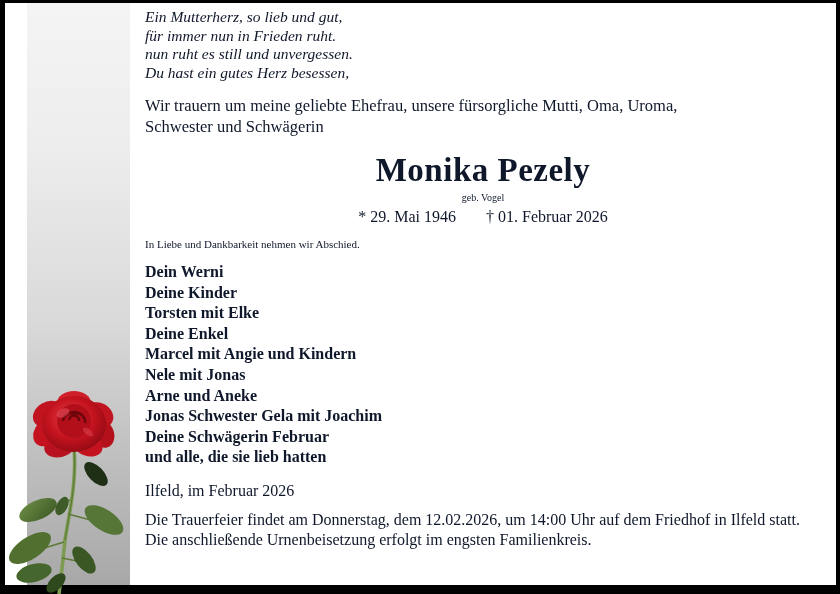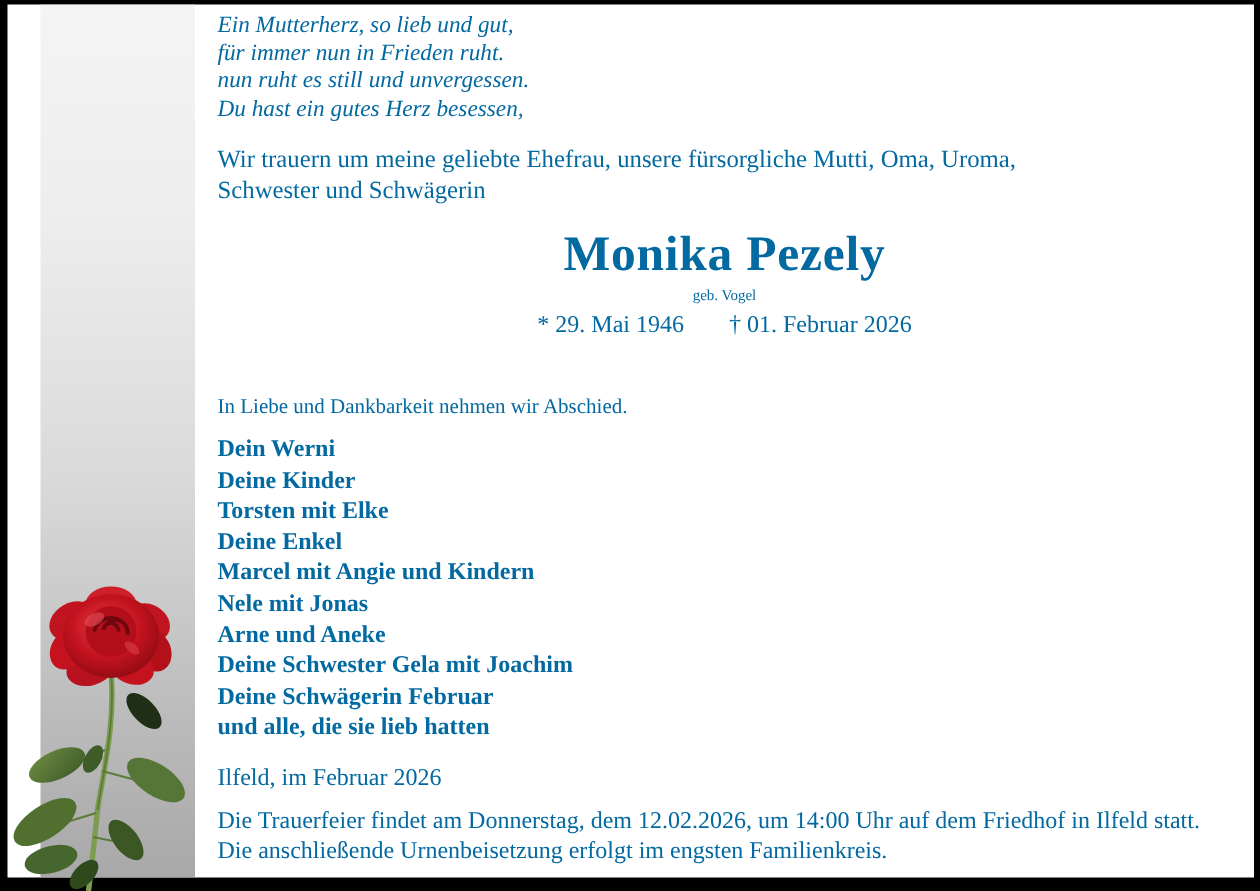--- a/index.html
+++ b/index.html
@@ -1,21 +1,21 @@
 <!DOCTYPE html>
 <html><head>
 <meta charset="utf-8">
 <style>
   html,body{margin:0;padding:0;background:#fff;}
   .page{
     position:relative;
     width:840px;height:594px;
     background:#000;
     font-family:"Liberation Serif","DejaVu Serif",serif;
-    color:#0369a1;
+    color:#0f172a;
     overflow:hidden;
   }
   .sheet{
     position:absolute;left:5px;top:3px;right:4px;bottom:9px;
     background:#ffffff;
     overflow:hidden;
   }
   .side-strip{
     position:absolute;left:22px;top:0;bottom:0;width:103px;
     background:linear-gradient(to bottom,#f4f4f4 0%,#ededed 25%,#d9d9d9 55%,#bdbdbd 80%,#a8a8a8 100%);
@@ -39,21 +39,21 @@
   }
   .center-block{text-align:center;max-width:676px;}
   .deceased-name{
     margin-top:14px;
     font-size:33px;font-weight:bold;line-height:38px;
     letter-spacing:0.5px;
   }
   .maiden{font-size:10px;line-height:18px;}
   .dates{font-size:16px;line-height:20px;}
   .dates .death{margin-left:30px;}
-  .farewell{margin-top:34px;font-size:14px;line-height:22px;}
+  .farewell{margin-top:6px;font-size:11px;line-height:22px;}
   .mourners{margin-top:7px;font-weight:bold;font-size:16px;line-height:20.6px;}
   .place-line{margin-top:13px;font-size:16px;line-height:20px;}
   .place-line .place{font-weight:normal;}
   .funeral{margin-top:9px;font-size:16px;line-height:20px;max-width:682px;}
 </style>
 </head>
 <body>
 
 <div class="page">
   <div class="sheet">
@@ -81,21 +81,21 @@
       <div class="farewell">In Liebe und Dankbarkeit nehmen wir Abschied.</div>
 
       <div class="mourners">
         <div>Dein Werni</div>
         <div>Deine Kinder</div>
         <div>Torsten mit Elke</div>
         <div>Deine Enkel</div>
         <div>Marcel mit Angie und Kindern</div>
         <div>Nele mit Jonas</div>
         <div>Arne und Aneke</div>
-        <div>Deine Schwester Gela mit Joachim</div>
+        <div>Jonas Schwester Gela mit Joachim</div>
         <div>Deine Schwägerin Februar</div>
         <div>und alle, die sie lieb hatten</div>
       </div>
 
       <div class="place-line">
         <span class="place">Ilfeld,</span><span> im Februar 2026</span>
       </div>
 
       <div class="funeral">Die Trauerfeier findet am Donnerstag, dem 12.02.2026, um 14:00 Uhr auf dem Friedhof in Ilfeld statt. Die anschließende Urnenbeisetzung erfolgt im engsten Familienkreis.</div>
 

